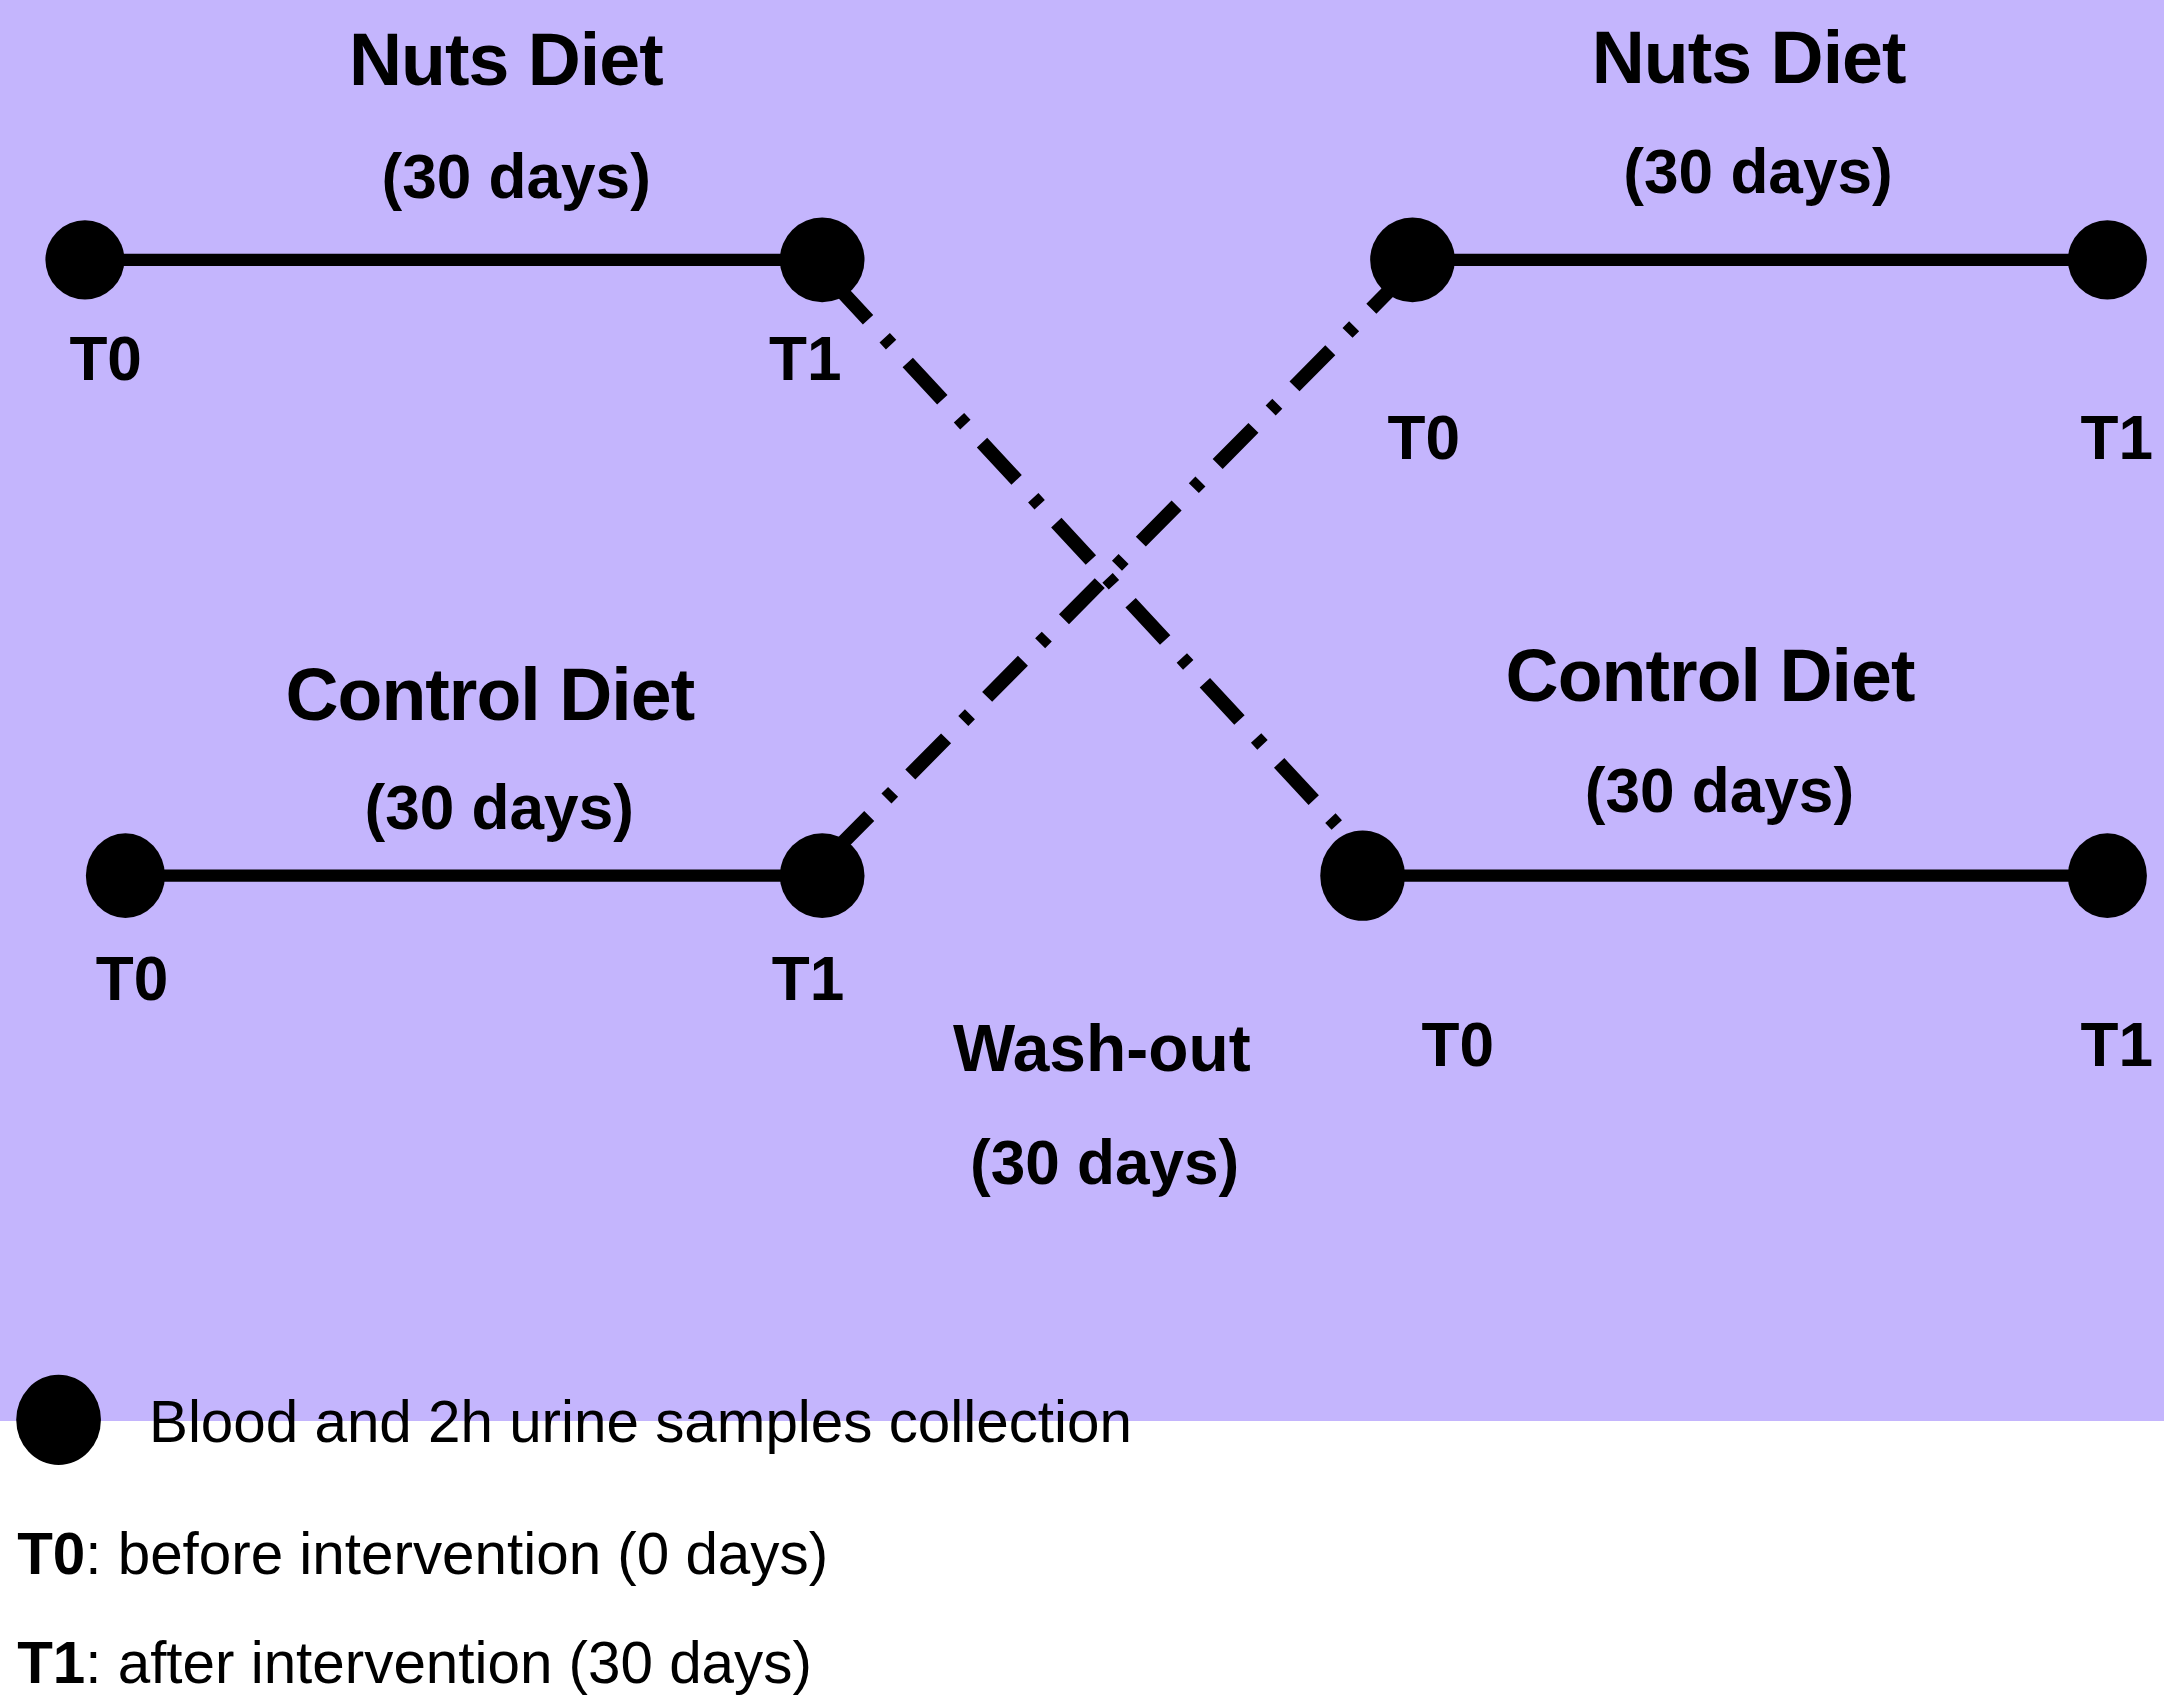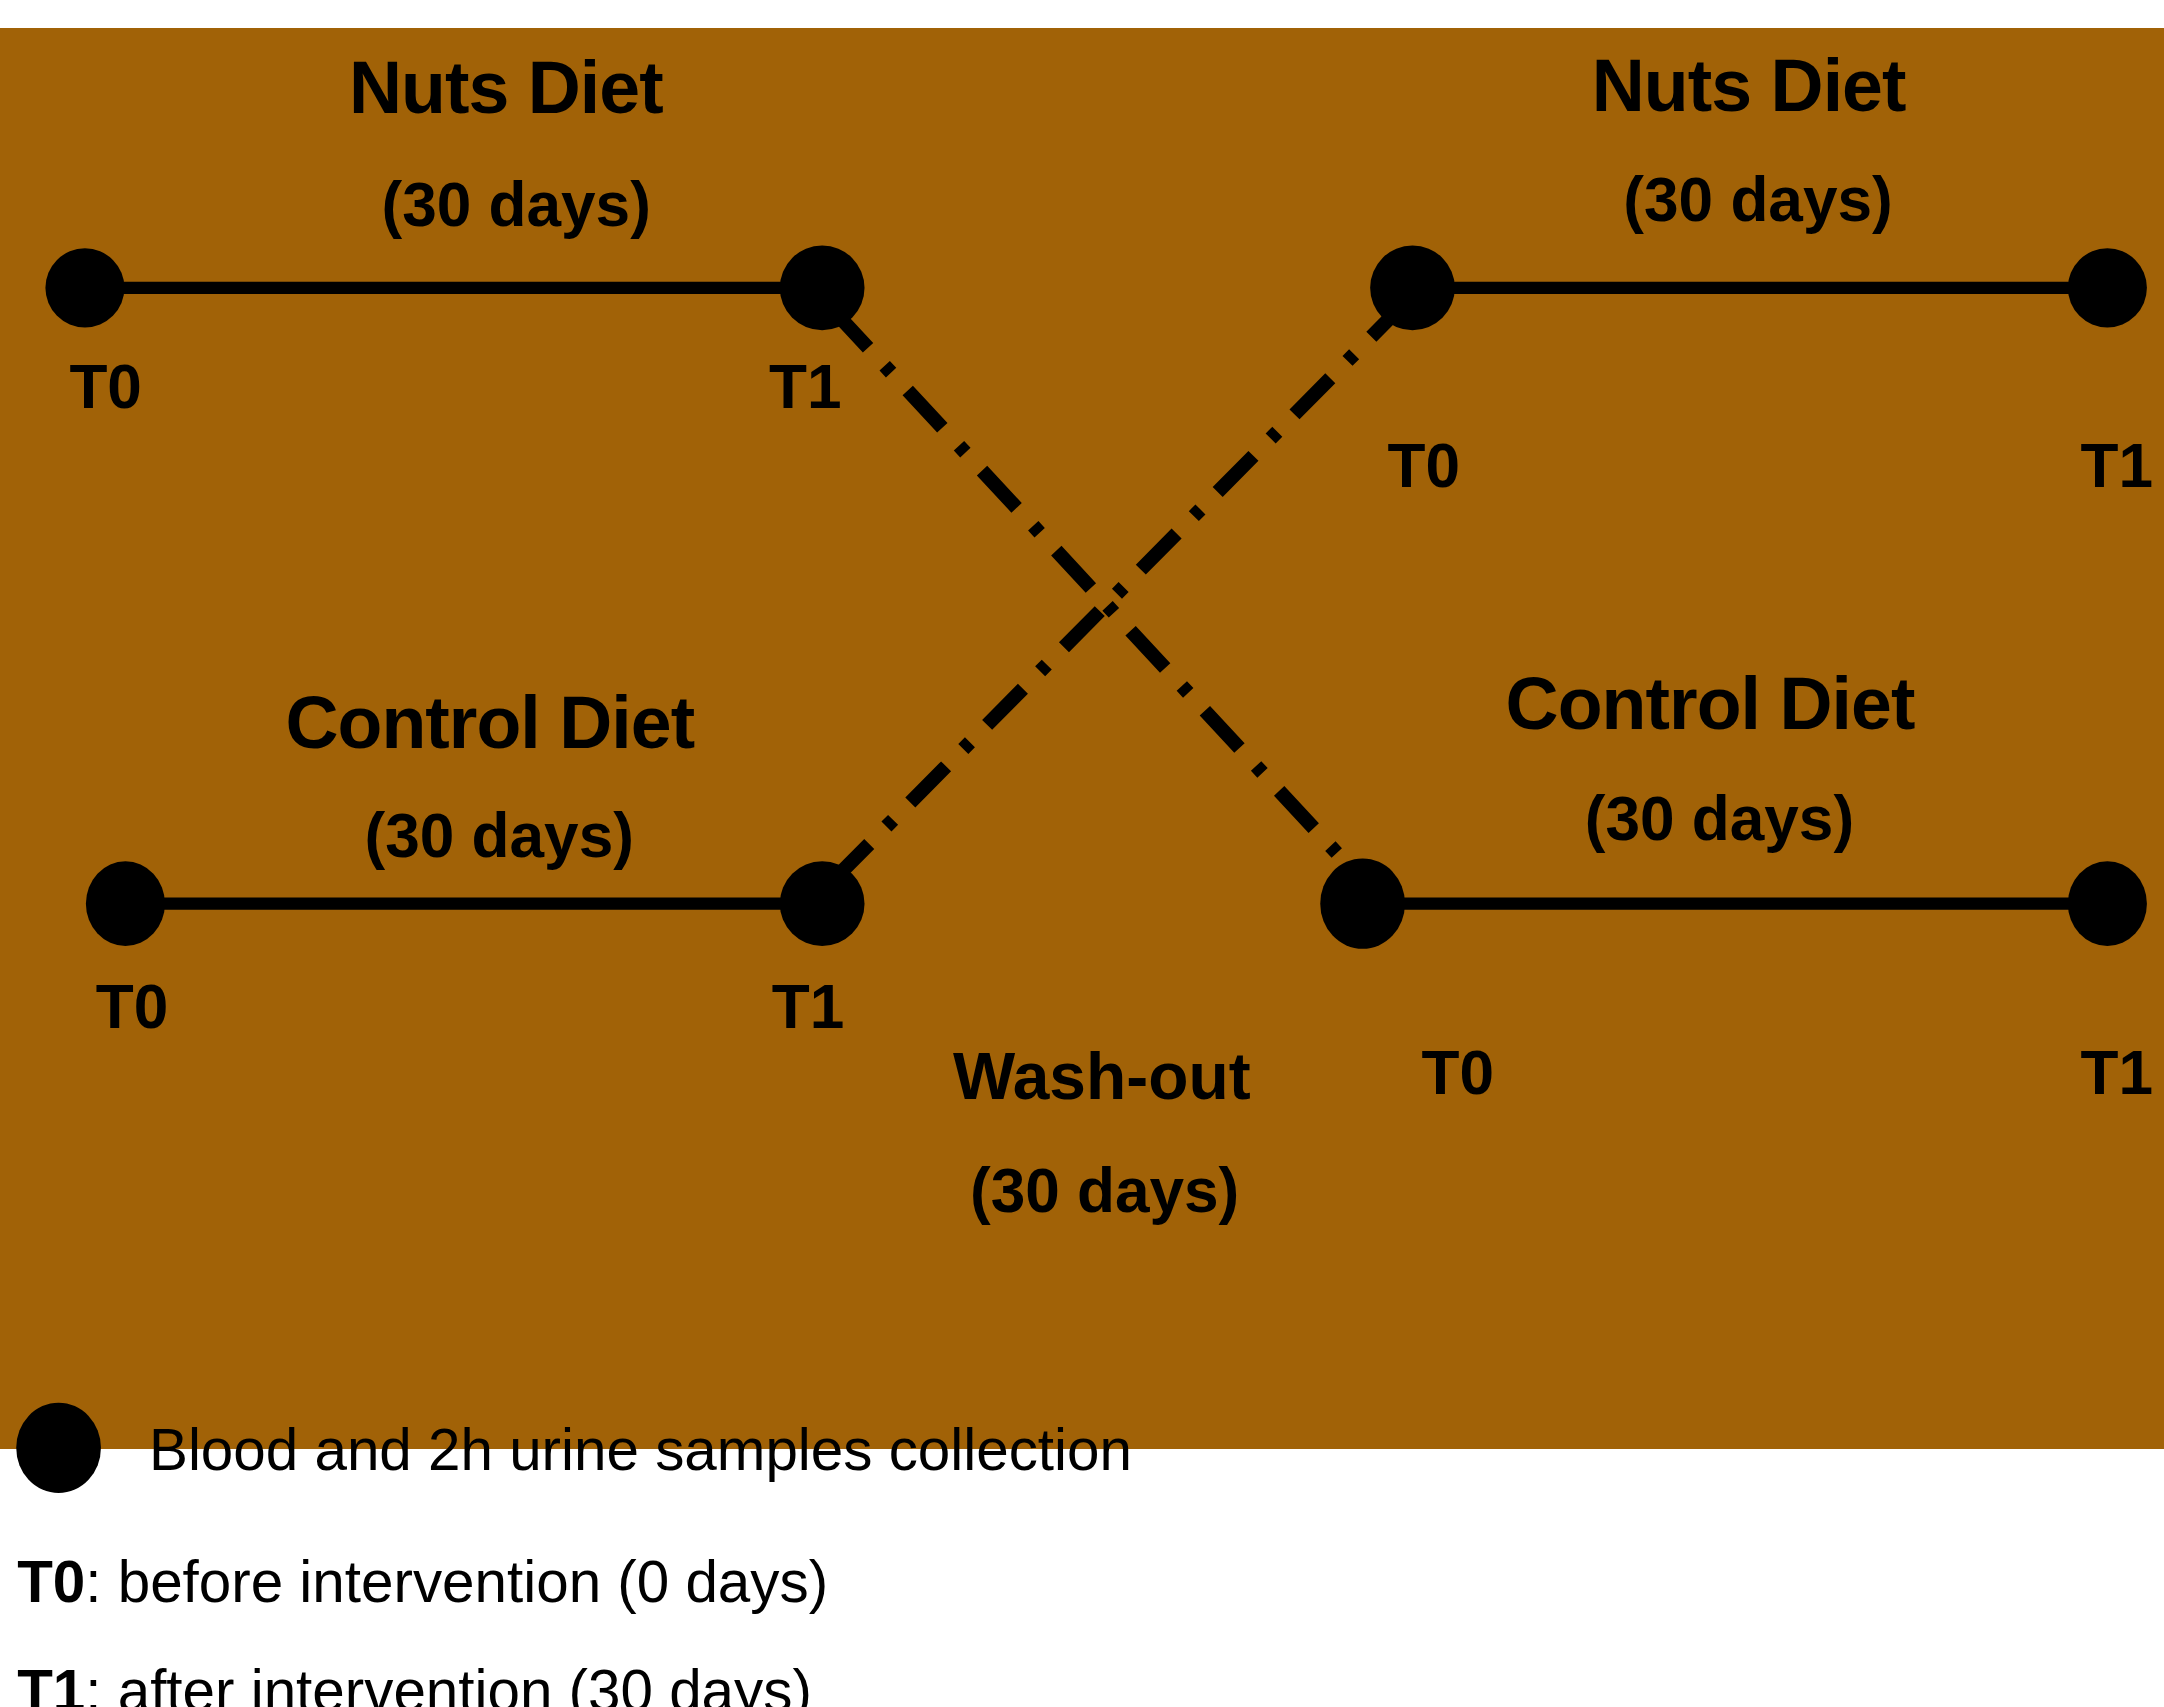--- a/index.html
+++ b/index.html
@@ -11,22 +11,21 @@
   body {
     width: 2165px;
     height: 1707px;
     overflow: hidden;
     font-family: "Liberation Sans", sans-serif;
   }
   #figure-root {
     position: relative;
     width: 2165px;
     height: 1421px;
-    background: #a16207;
-    margin-top: 28px;
+    background: #c4b5fd;
   }
   svg#design-svg {
     position: absolute;
     left: 0;
     top: 0;
     width: 2165px;
     height: 1707px;
     display: block;
   }
   

